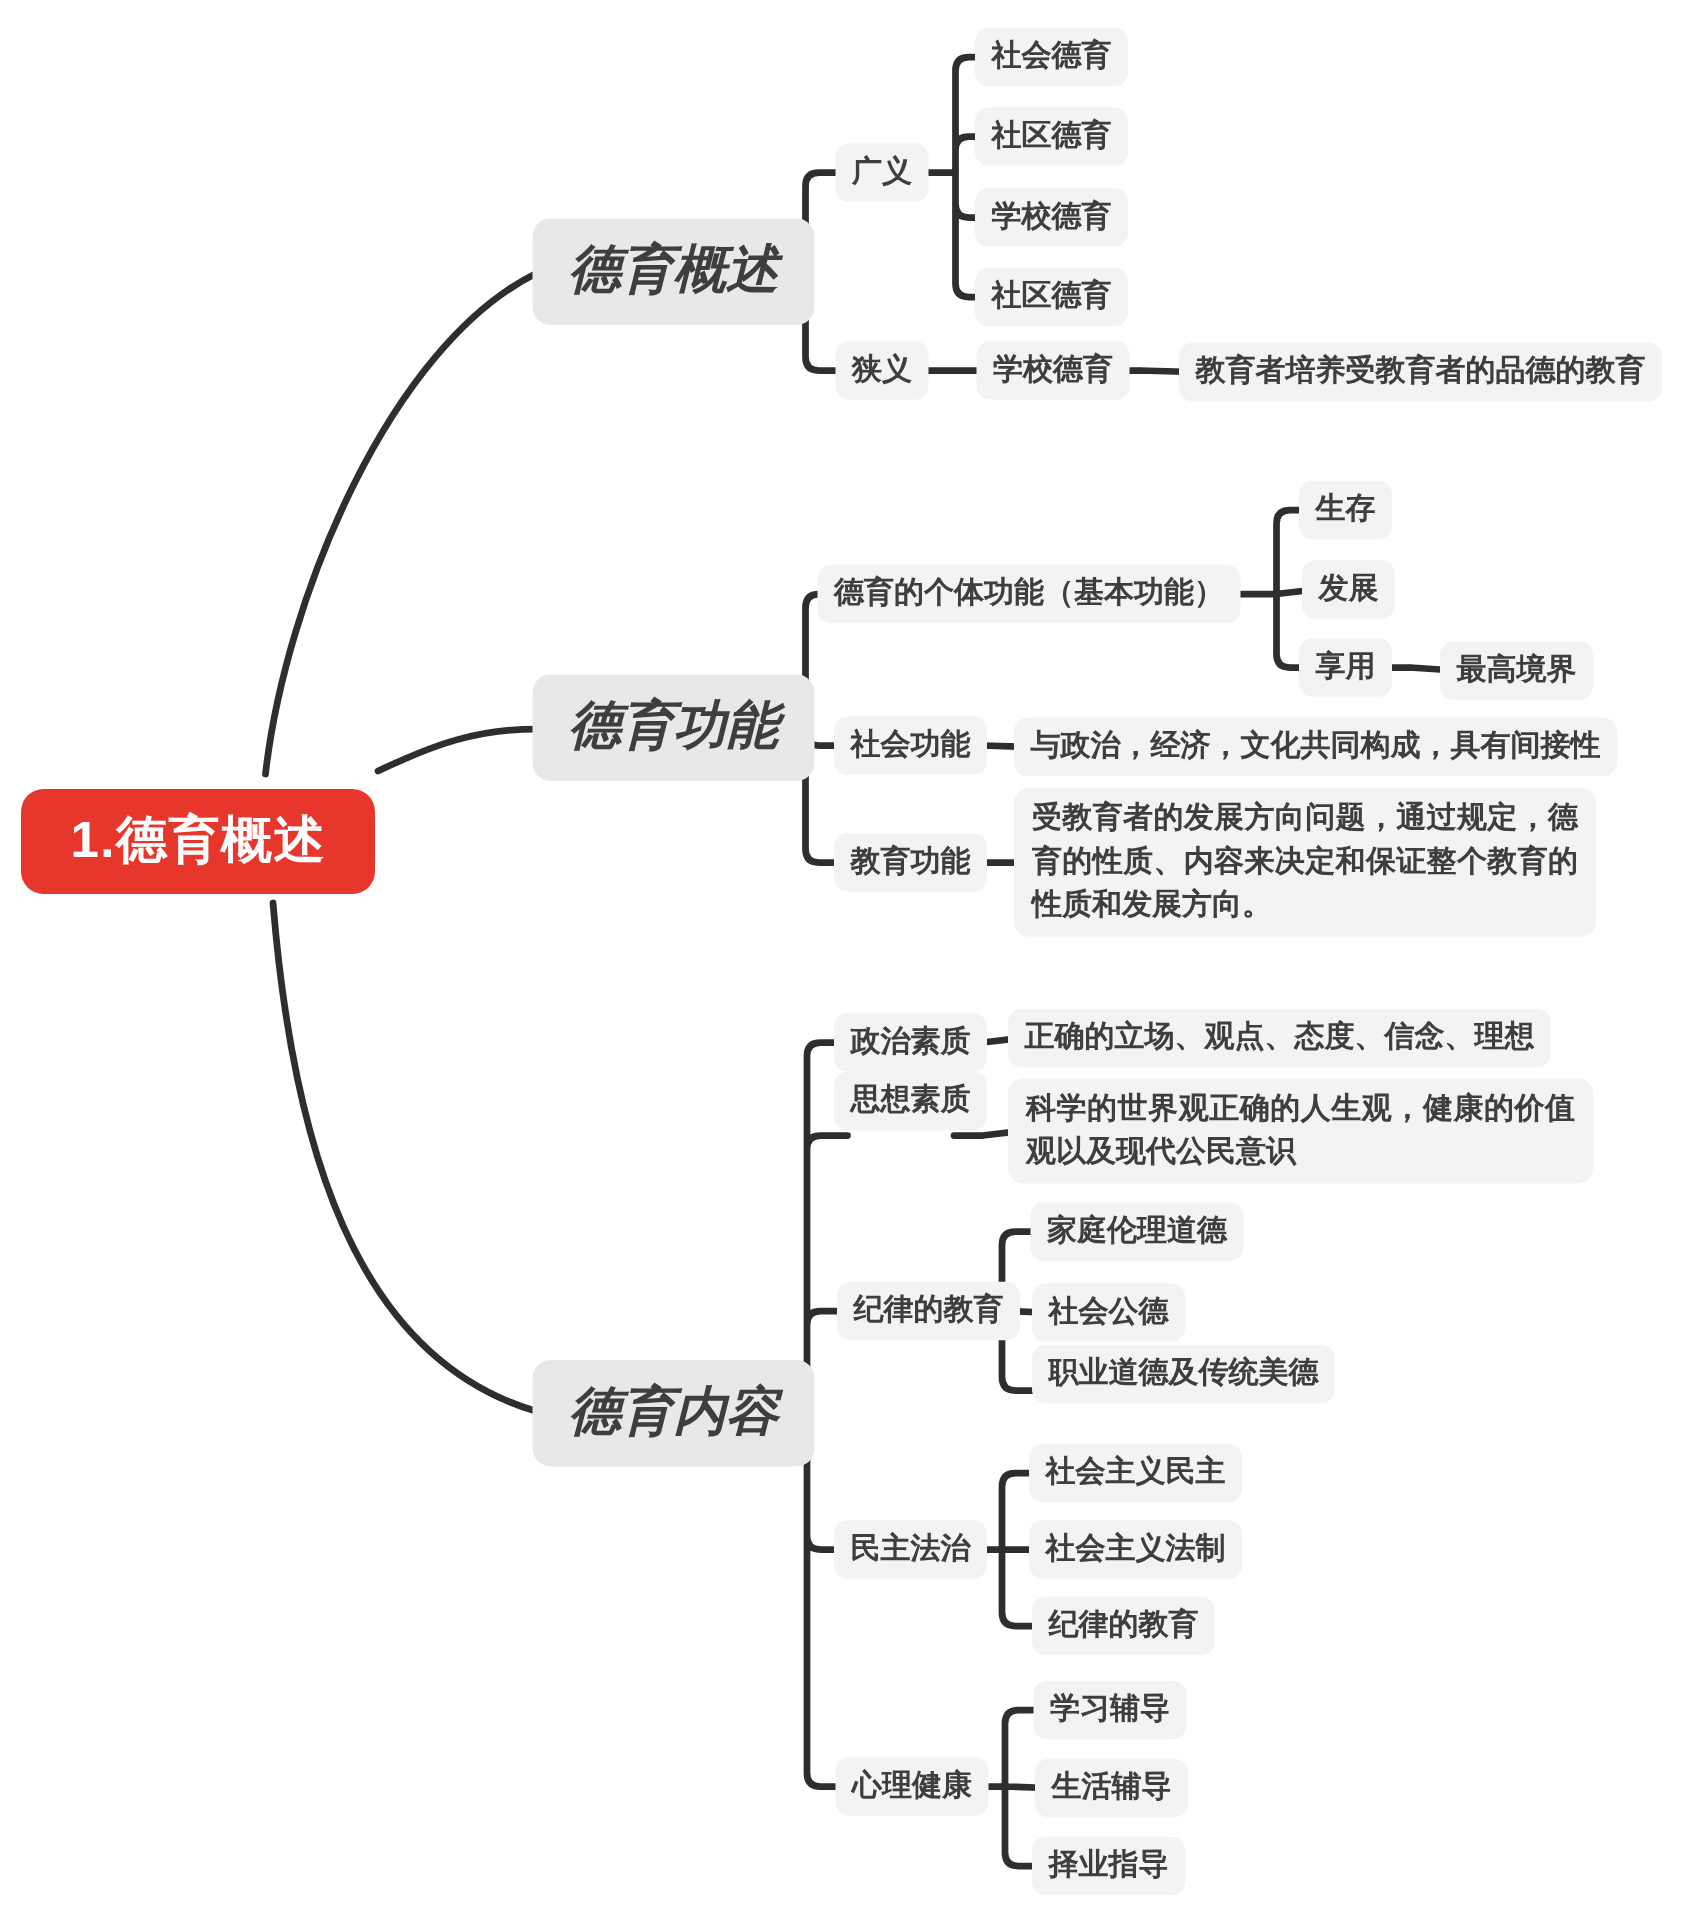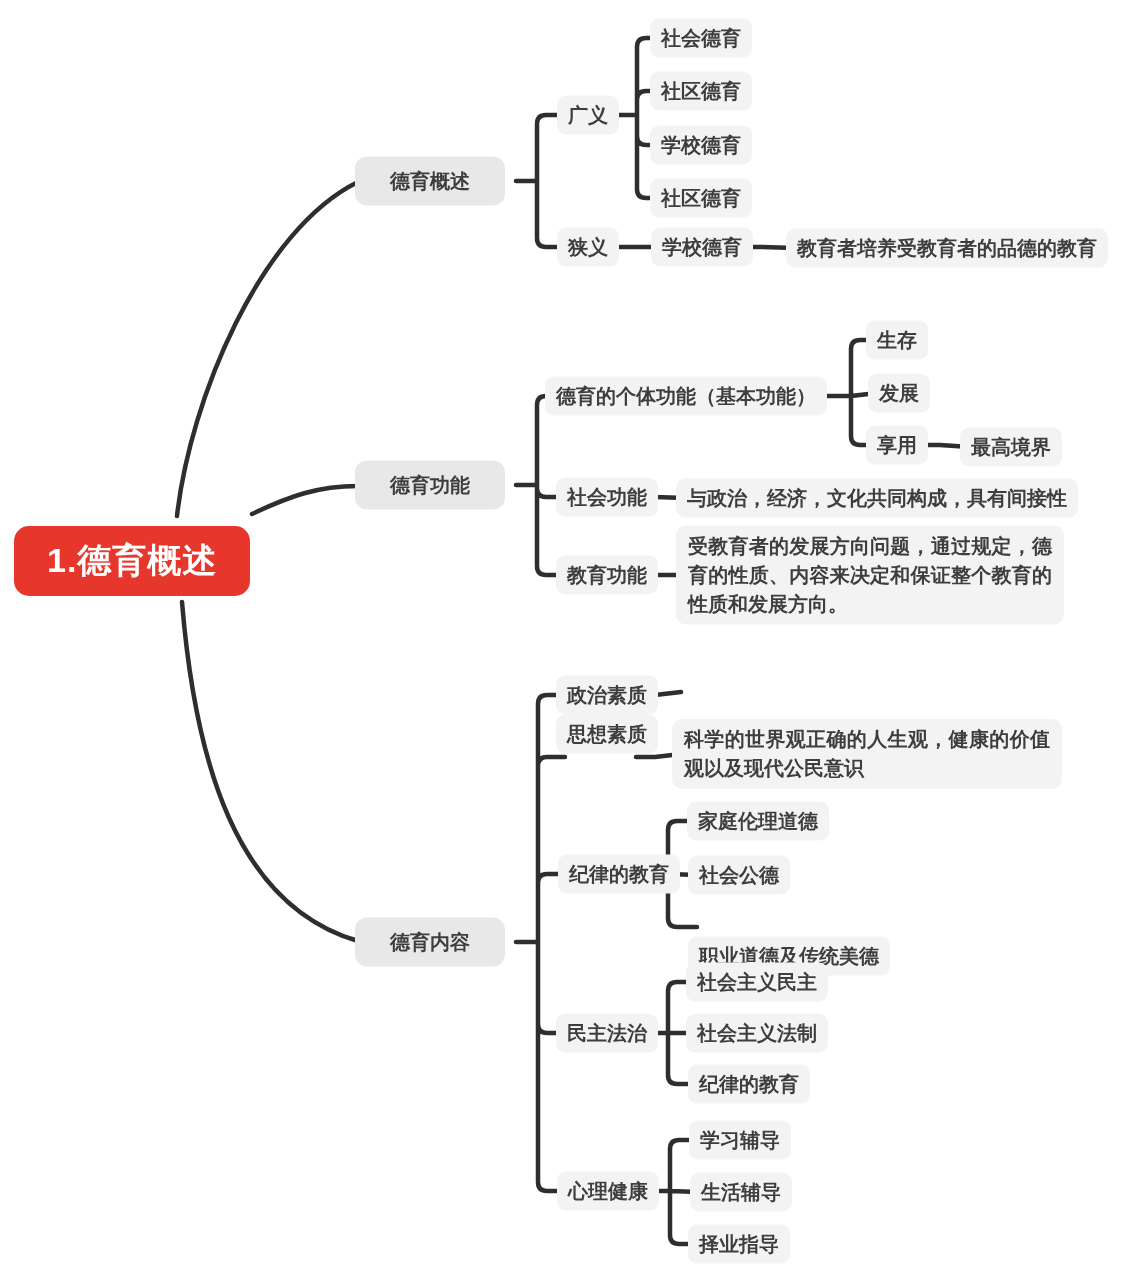--- a/index.html
+++ b/index.html
@@ -13,21 +13,21 @@
   .n{
     position:absolute;transform:translateY(-50%);z-index:2;
     display:flex;align-items:center;justify-content:center;
     background:var(--leaf-bg,#f3f3f4);color:var(--text,#3e3e3e);
     font-weight:700;font-size:20px;line-height:1.45;
     padding:5px 11px;border-radius:9px;white-space:nowrap;
     box-sizing:border-box;
   }
   .branch{
     background:var(--branch-bg,#e8e8e9);
-    font-size:20px;padding:10px 35px;border-radius:12px;
+    font-size:35px;padding:10px 24px;border-radius:12px;font-style:italic;
   }
   .root{
     background:var(--root-bg,#e7372c);color:var(--root-text,#ffffff);
     font-size:34px;height:70px;padding:0 33px;border-radius:15px;
     letter-spacing:1px;
   }
   .para{
     white-space:normal;text-align:justify;justify-content:flex-start;
     padding:6px 12px;border-radius:10px;font-family:Liberation Serif, serif;
   }
@@ -62,26 +62,27 @@
   <div class="n" style="left:866px;top:340px;">生存</div>
   <div class="n" style="left:868px;top:393px;">发展</div>
   <div class="n" style="left:866px;top:445px;">享用</div>
   <div class="n" style="left:960px;top:447px;">最高境界</div>
   <div class="n" style="left:556px;top:497px;">社会功能</div>
   <div class="n" style="left:676px;top:498px;">与政治，经济，文化共同构成，具有间接性</div>
   <div class="n" style="left:556px;top:575px;">教育功能</div>
   <div class="n para w388" style="left:676px;top:575px;">受教育者的发展方向问题，通过规定，德育的性质、内容来决定和保证整个教育的性质和发展方向。</div>
 
   <div class="n" style="left:556px;top:695px;">政治素质</div>
+  <div class="n" style="left:672px;top:692px;">正确的立场、观点、态度、信念、理想</div>
   <div class="n" style="left:556px;top:734px;">思想素质</div>
   <div class="n para w390" style="left:672px;top:754px;">科学的世界观正确的人生观，健康的价值观以及现代公民意识</div>
   <div class="n" style="left:558px;top:874px;">纪律的教育</div>
   <div class="n" style="left:687px;top:821px;">家庭伦理道德</div>
   <div class="n" style="left:688px;top:875px;">社会公德</div>
-  <div class="n" style="left:688px;top:956px;text-align:center;">职业道德及传统美德</div>
+  <div class="n" style="left:688px;top:916px;text-align:center;">职业道德及传统美德</div>
   <div class="n" style="left:556px;top:1033px;">民主法治</div>
   <div class="n" style="left:686px;top:982px;">社会主义民主</div>
   <div class="n" style="left:686px;top:1033px;">社会主义法制</div>
   <div class="n" style="left:688px;top:1084px;">纪律的教育</div>
   <div class="n" style="left:557px;top:1191px;">心理健康</div>
   <div class="n" style="left:689px;top:1140px;">学习辅导</div>
   <div class="n" style="left:690px;top:1192px;text-align:center;">生活辅导</div>
   <div class="n" style="left:688px;top:1244px;">择业指导</div>
 
 </div>

